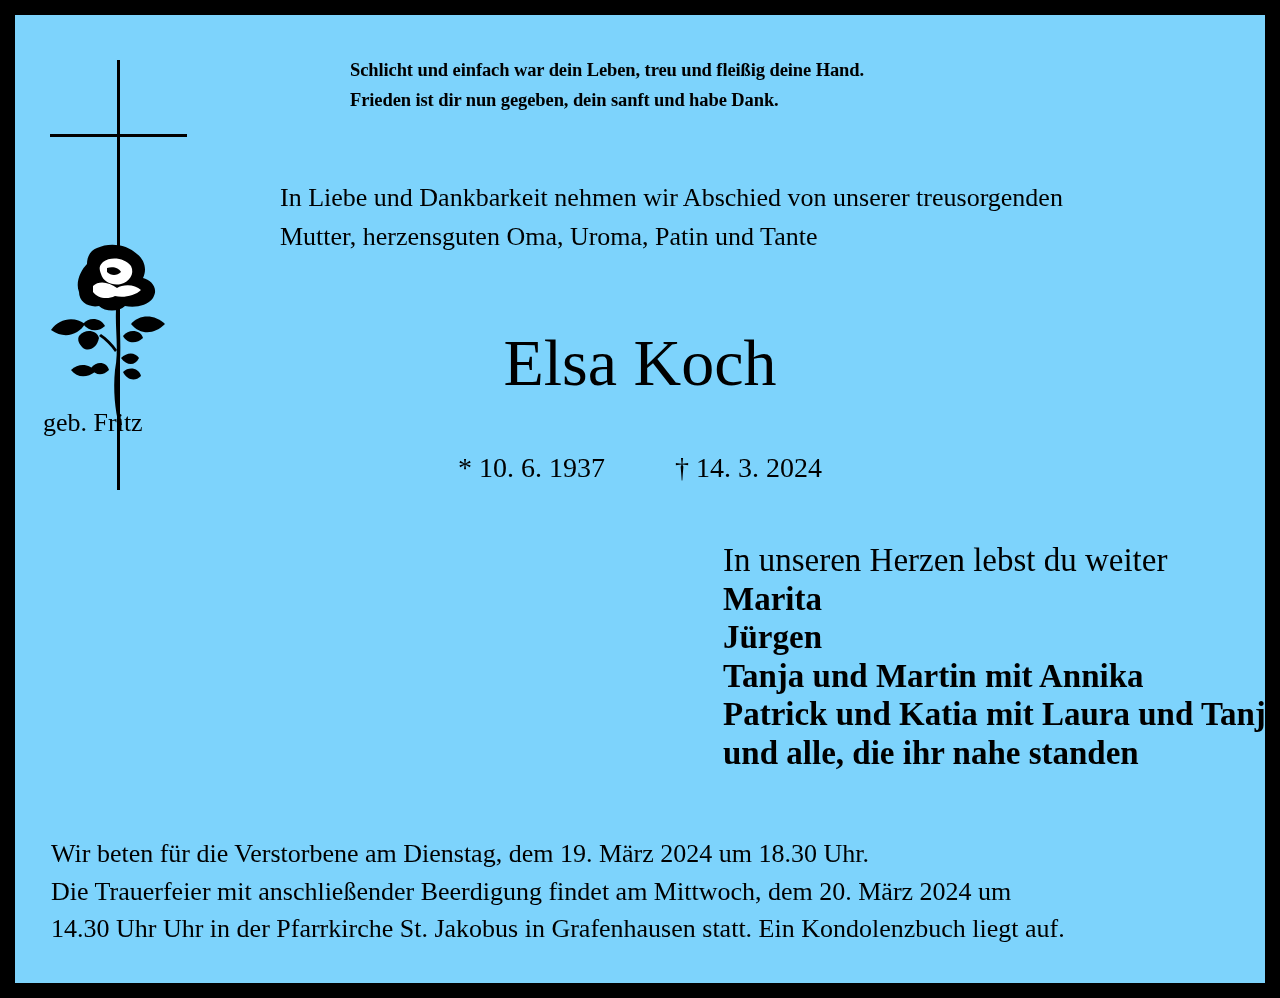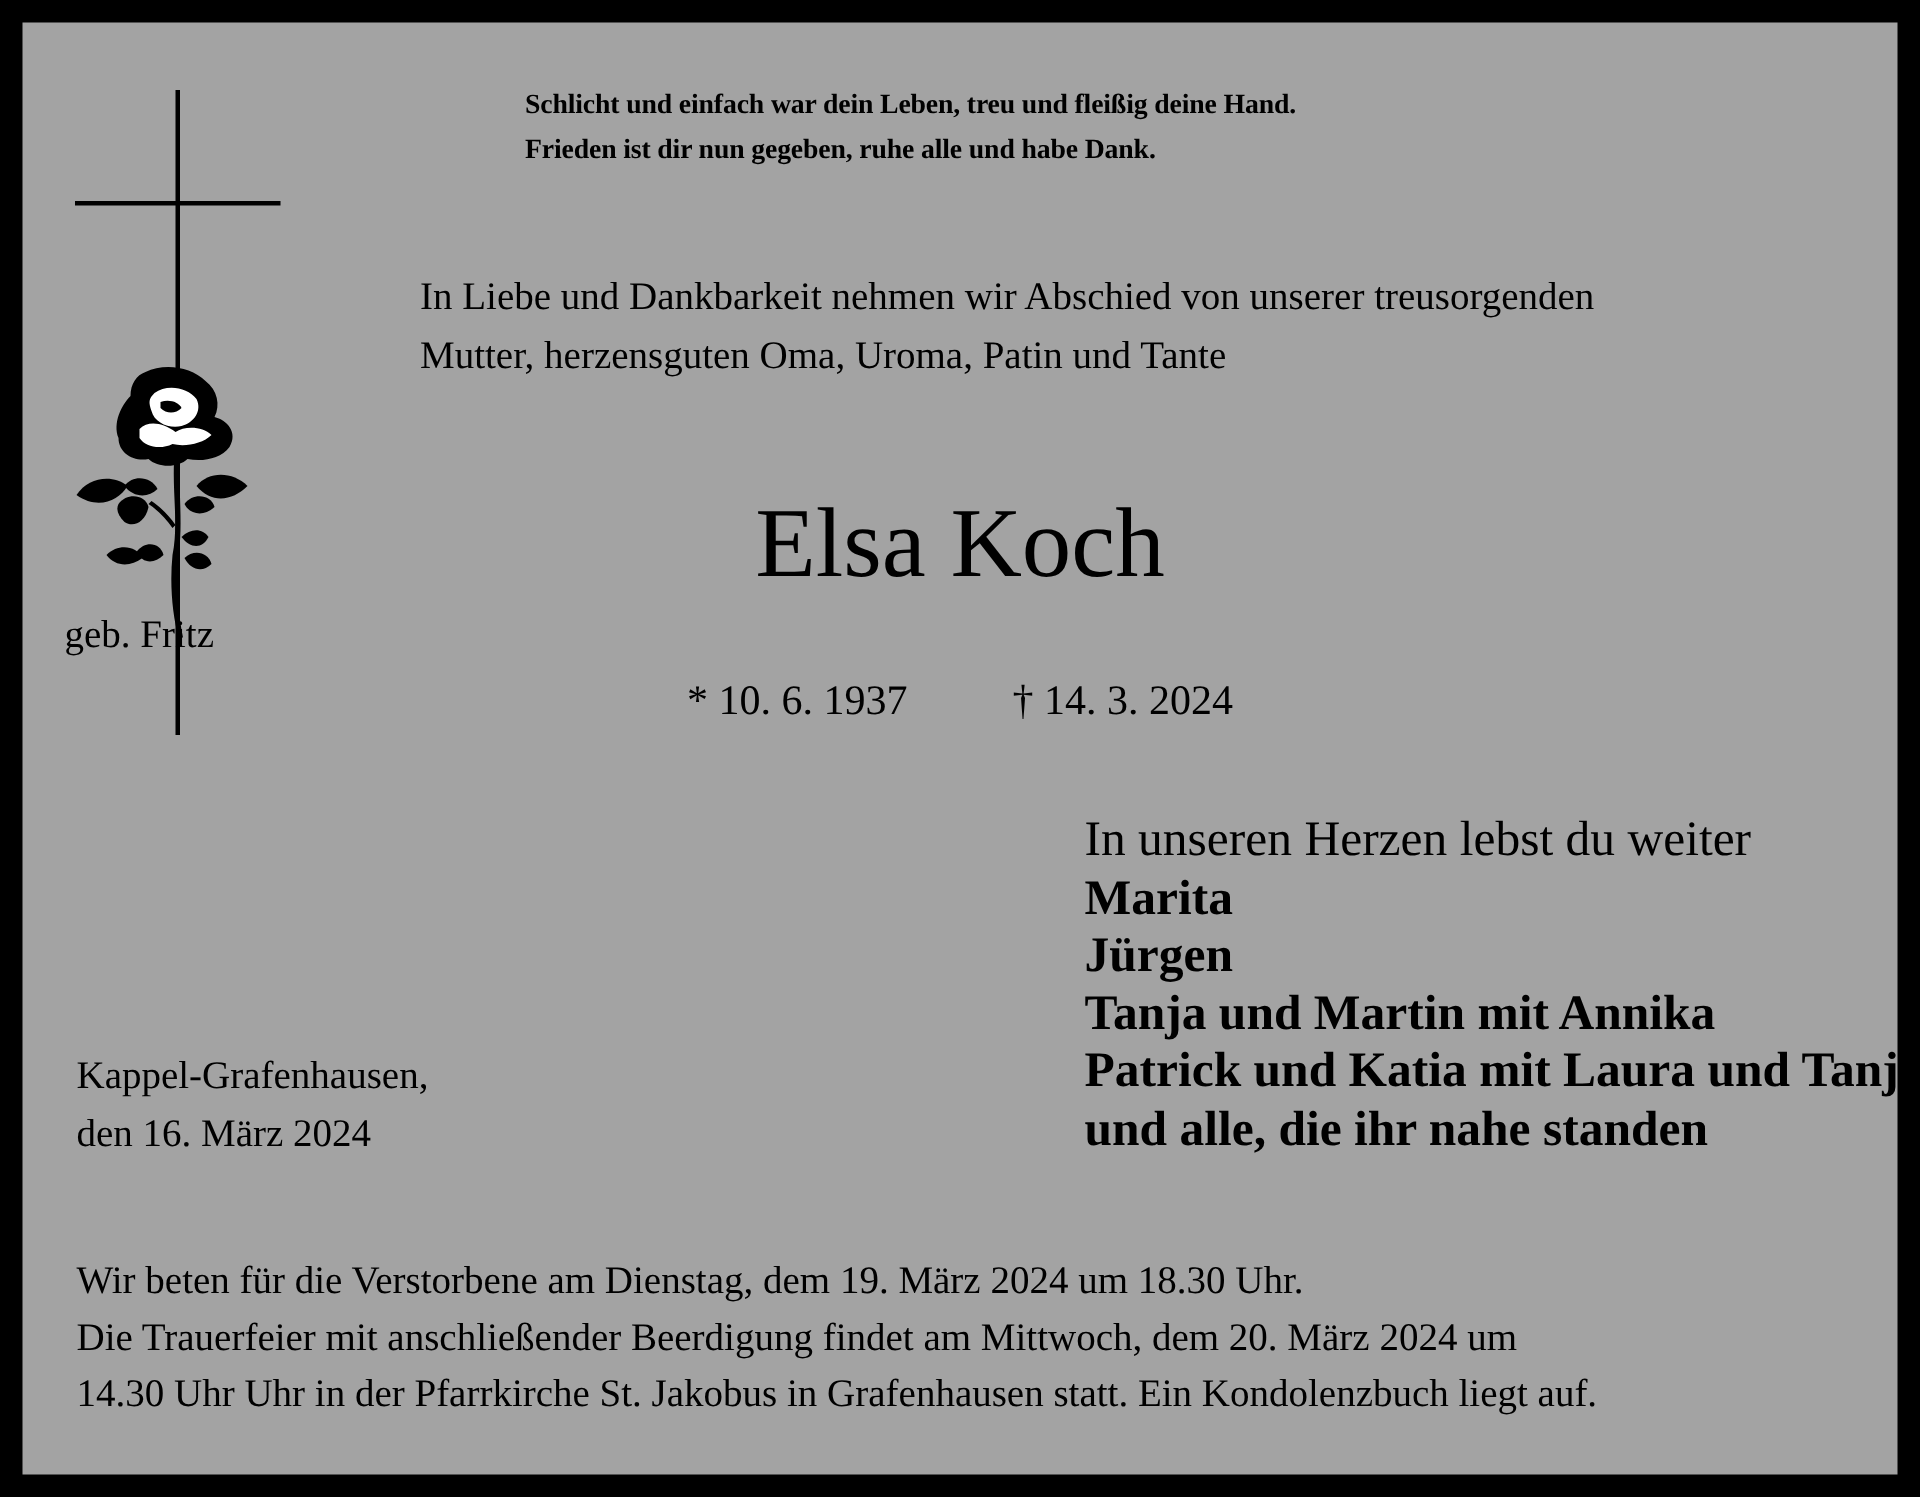--- a/index.html
+++ b/index.html
@@ -12,21 +12,21 @@
       height: 998px;
       position: relative;
       overflow: hidden;
     }
     .card {
       position: absolute;
       left: 15px;
       top: 15px;
       width: 1250px;
       height: 968px;
-      background: #a3a3a3;
+      background: #7dd3fc;
       color: #000000;
       font-family: "DejaVu Serif", "Liberation Serif", serif;
     }
     .abs { position: absolute; white-space: nowrap; }
     .motto {
       left: 335px;
       top: 40px;
       font-size: 18.5px;
       line-height: 30px;
       font-family: "Liberation Serif", serif;
@@ -144,21 +144,21 @@
 
     <path d="M82 84 C90 74 106 74 116 84 C106 94 92 96 82 84 Z" fill="#000"></path>
     <path d="M74 96 C80 88 92 90 94 98 C88 104 78 104 74 96 Z" fill="#000"></path>
     <path d="M72 118 C78 112 86 112 90 118 C86 126 78 126 72 118 Z" fill="#000"></path>
     <path d="M74 132 C80 126 90 128 92 136 C86 142 78 140 74 132 Z" fill="#000"></path>
     <path d="M50 96 C56 100 62 106 66 112 L68 110 C64 104 58 98 52 94 Z" fill="#000"></path>
   </svg>
 
   <div class="abs motto">
     <div>Schlicht und einfach war dein Leben, treu und fleißig deine Hand.</div>
-    <div>Frieden ist dir nun gegeben, ruhe alle und habe Dank.</div>
+    <div>Frieden ist dir nun gegeben, dein sanft und habe Dank.</div>
   </div>
 
   <div class="abs intro">
     <div>In Liebe und Dankbarkeit nehmen wir Abschied von unserer treusorgenden</div>
     <div>Mutter, herzensguten Oma, Uroma, Patin und Tante</div>
   </div>
 
   <div class="abs name">Elsa Koch</div>
 
   <div class="abs maiden">geb. Fritz</div>
@@ -169,24 +169,20 @@
 
   <div class="abs mourners">
     <div class="lead">In unseren Herzen lebst du weiter</div>
     <div class="nm">Marita</div>
     <div class="nm">Jürgen</div>
     <div class="nm">Tanja und Martin mit Annika</div>
     <div class="nm">Patrick und Katia mit Laura und Tanja</div>
     <div class="nm">und alle, die ihr nahe standen</div>
   </div>
 
-  <div class="abs place">
-    <div>Kappel-Grafenhausen,</div>
-    <div>den 16. März 2024</div>
-  </div>
 
   <div class="abs service">
     <div>Wir beten für die Verstorbene am Dienstag, dem 19. März 2024 um 18.30 Uhr.</div>
     <div>Die Trauerfeier mit anschließender Beerdigung findet am Mittwoch, dem 20. März 2024 um</div>
     <div>14.30 Uhr Uhr in der Pfarrkirche St. Jakobus in Grafenhausen statt. Ein Kondolenzbuch liegt auf.</div>
   </div>
 
 </div>
 
 </body></html>

